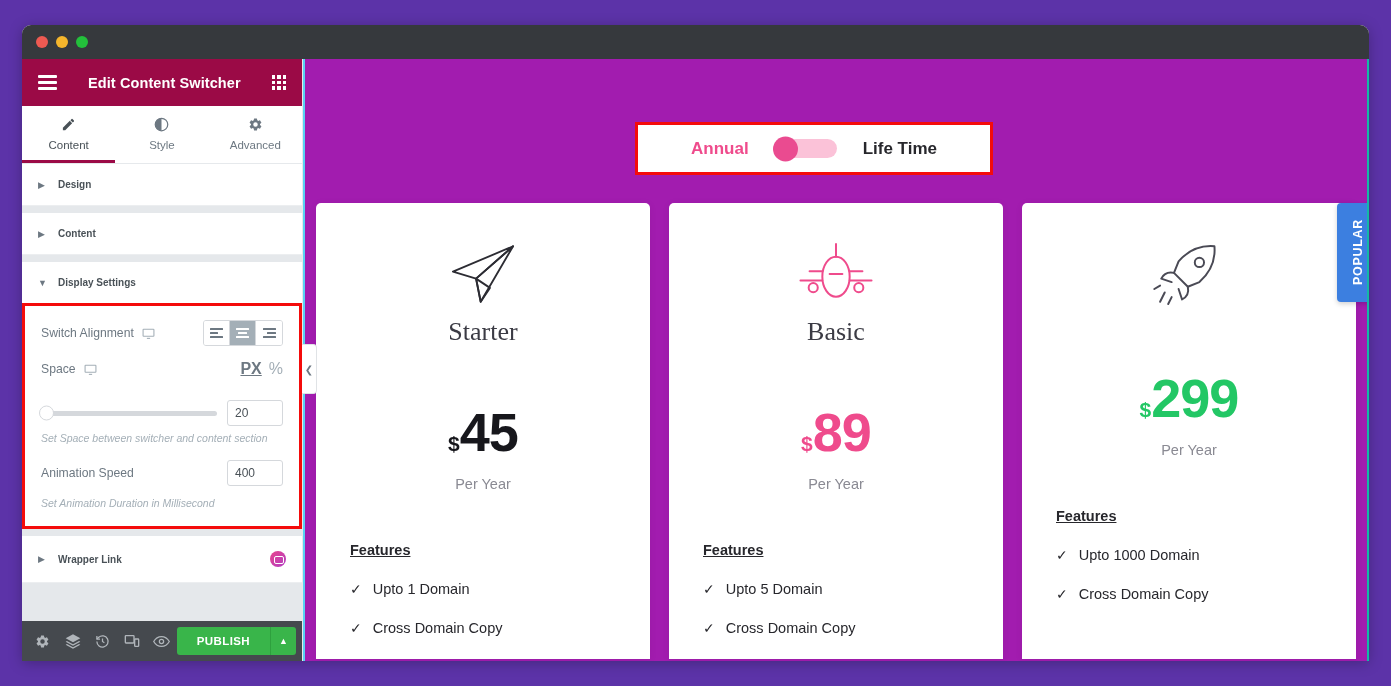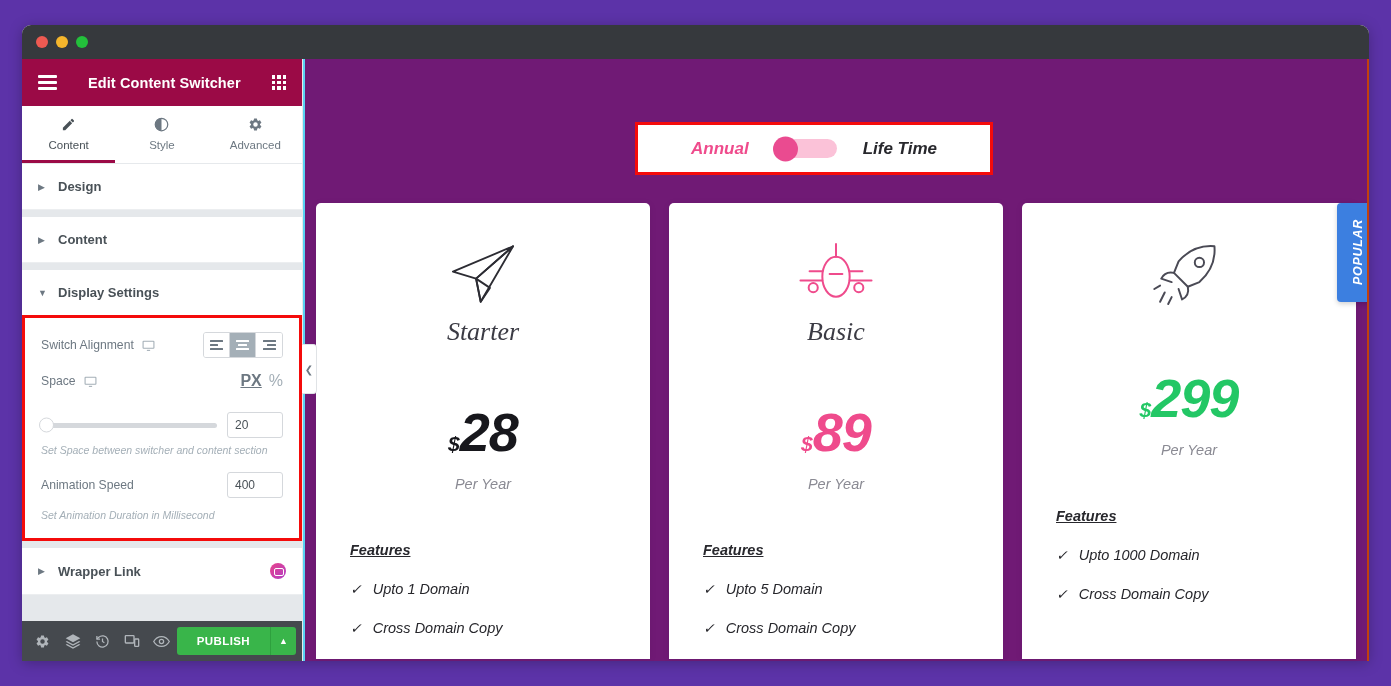--- a/index.html
+++ b/index.html
@@ -68,21 +68,21 @@
   .panel-scroll { flex: 1; overflow: hidden; background: #e5e8eb; }
 
   .section {
     background: #fff; padding: 15px 16px;
     display: flex; align-items: center; gap: 12px;
     border-bottom: 1px solid #eceef0;
     cursor: pointer;
     margin-bottom: 7px;
   }
   .section .arrow { font-size: 9px; color: #6d7882; width: 8px; }
-  .section .stitle { font-size: 13px; font-weight: bold; color: #495157; flex: 1; }
+  .section .stitle { font-size: 10px; font-weight: bold; color: #495157; flex: 1; }
   .pro-badge {
     width: 16px; height: 16px; border-radius: 50%;
     background: linear-gradient(135deg,#e8438a 0%,#b23ec6 100%);
     position: relative;
   }
   .pro-badge::after {
     content: ""; position: absolute; left: 4px; top: 5px;
     width: 8px; height: 6px; border: 1.6px solid #fff; border-radius: 2px;
   }
 
@@ -161,24 +161,23 @@
   }
   .publish-caret {
     background: #39b54a; width: 26px;
     display: flex; align-items: center; justify-content: center;
     border-left: 1px solid #2ea03e; cursor: pointer; color: #fff; font-size: 9px;
     border-radius: 0 3px 3px 0;
   }
 
   
   .canvas {
-    flex: 1; background: #701a75; position: relative;
-    border-left: 2px solid #59d2f2; border-right: 2px solid #c2410c;
+    flex: 1; background: #a21caf; position: relative;
+    border-left: 2px solid #59d2f2; border-right: 2px solid #14b8a6;
     overflow: hidden;
-    font-style: italic;
   }
 
   .switcher-outline {
     position: absolute; left: 330px; top: 63px;
     width: 358px; height: 53px;
     border: 3px solid #f40b0b; background: #fff;
     display: flex; align-items: center; justify-content: center; gap: 26px;
   }
   .sw-label { font-size: 17px; font-weight: bold; }
   .sw-label.annual { color: #ef4b8c; }
@@ -454,21 +453,21 @@
           <div class="card-icon">
             <svg width="74" height="74" viewBox="0 0 64 64" fill="none" stroke="#2c2c33" stroke-width="1.6" stroke-linejoin="round">
               <path d="M58 8 6 30l20 6z"></path>
               <path d="M58 8 26 36l4 20z"></path>
               <path d="M26 36l4 20 8-12z"></path>
             </svg>
           </div>
           <div class="card-name">Starter</div>
           <div class="card-price">
             <span class="cur" style="color:#17171c">$</span>
-            <span class="amt" style="color:#17171c">28</span>
+            <span class="amt" style="color:#17171c">45</span>
           </div>
           <div class="per">Per Year</div>
           <div class="feat-title">Features</div>
           <div class="feat-item">
             <span class="check">✓</span>
             <span>Upto 1 Domain</span>
           </div>
           <div class="feat-item">
             <span class="check">✓</span>
             <span>Cross Domain Copy</span>

